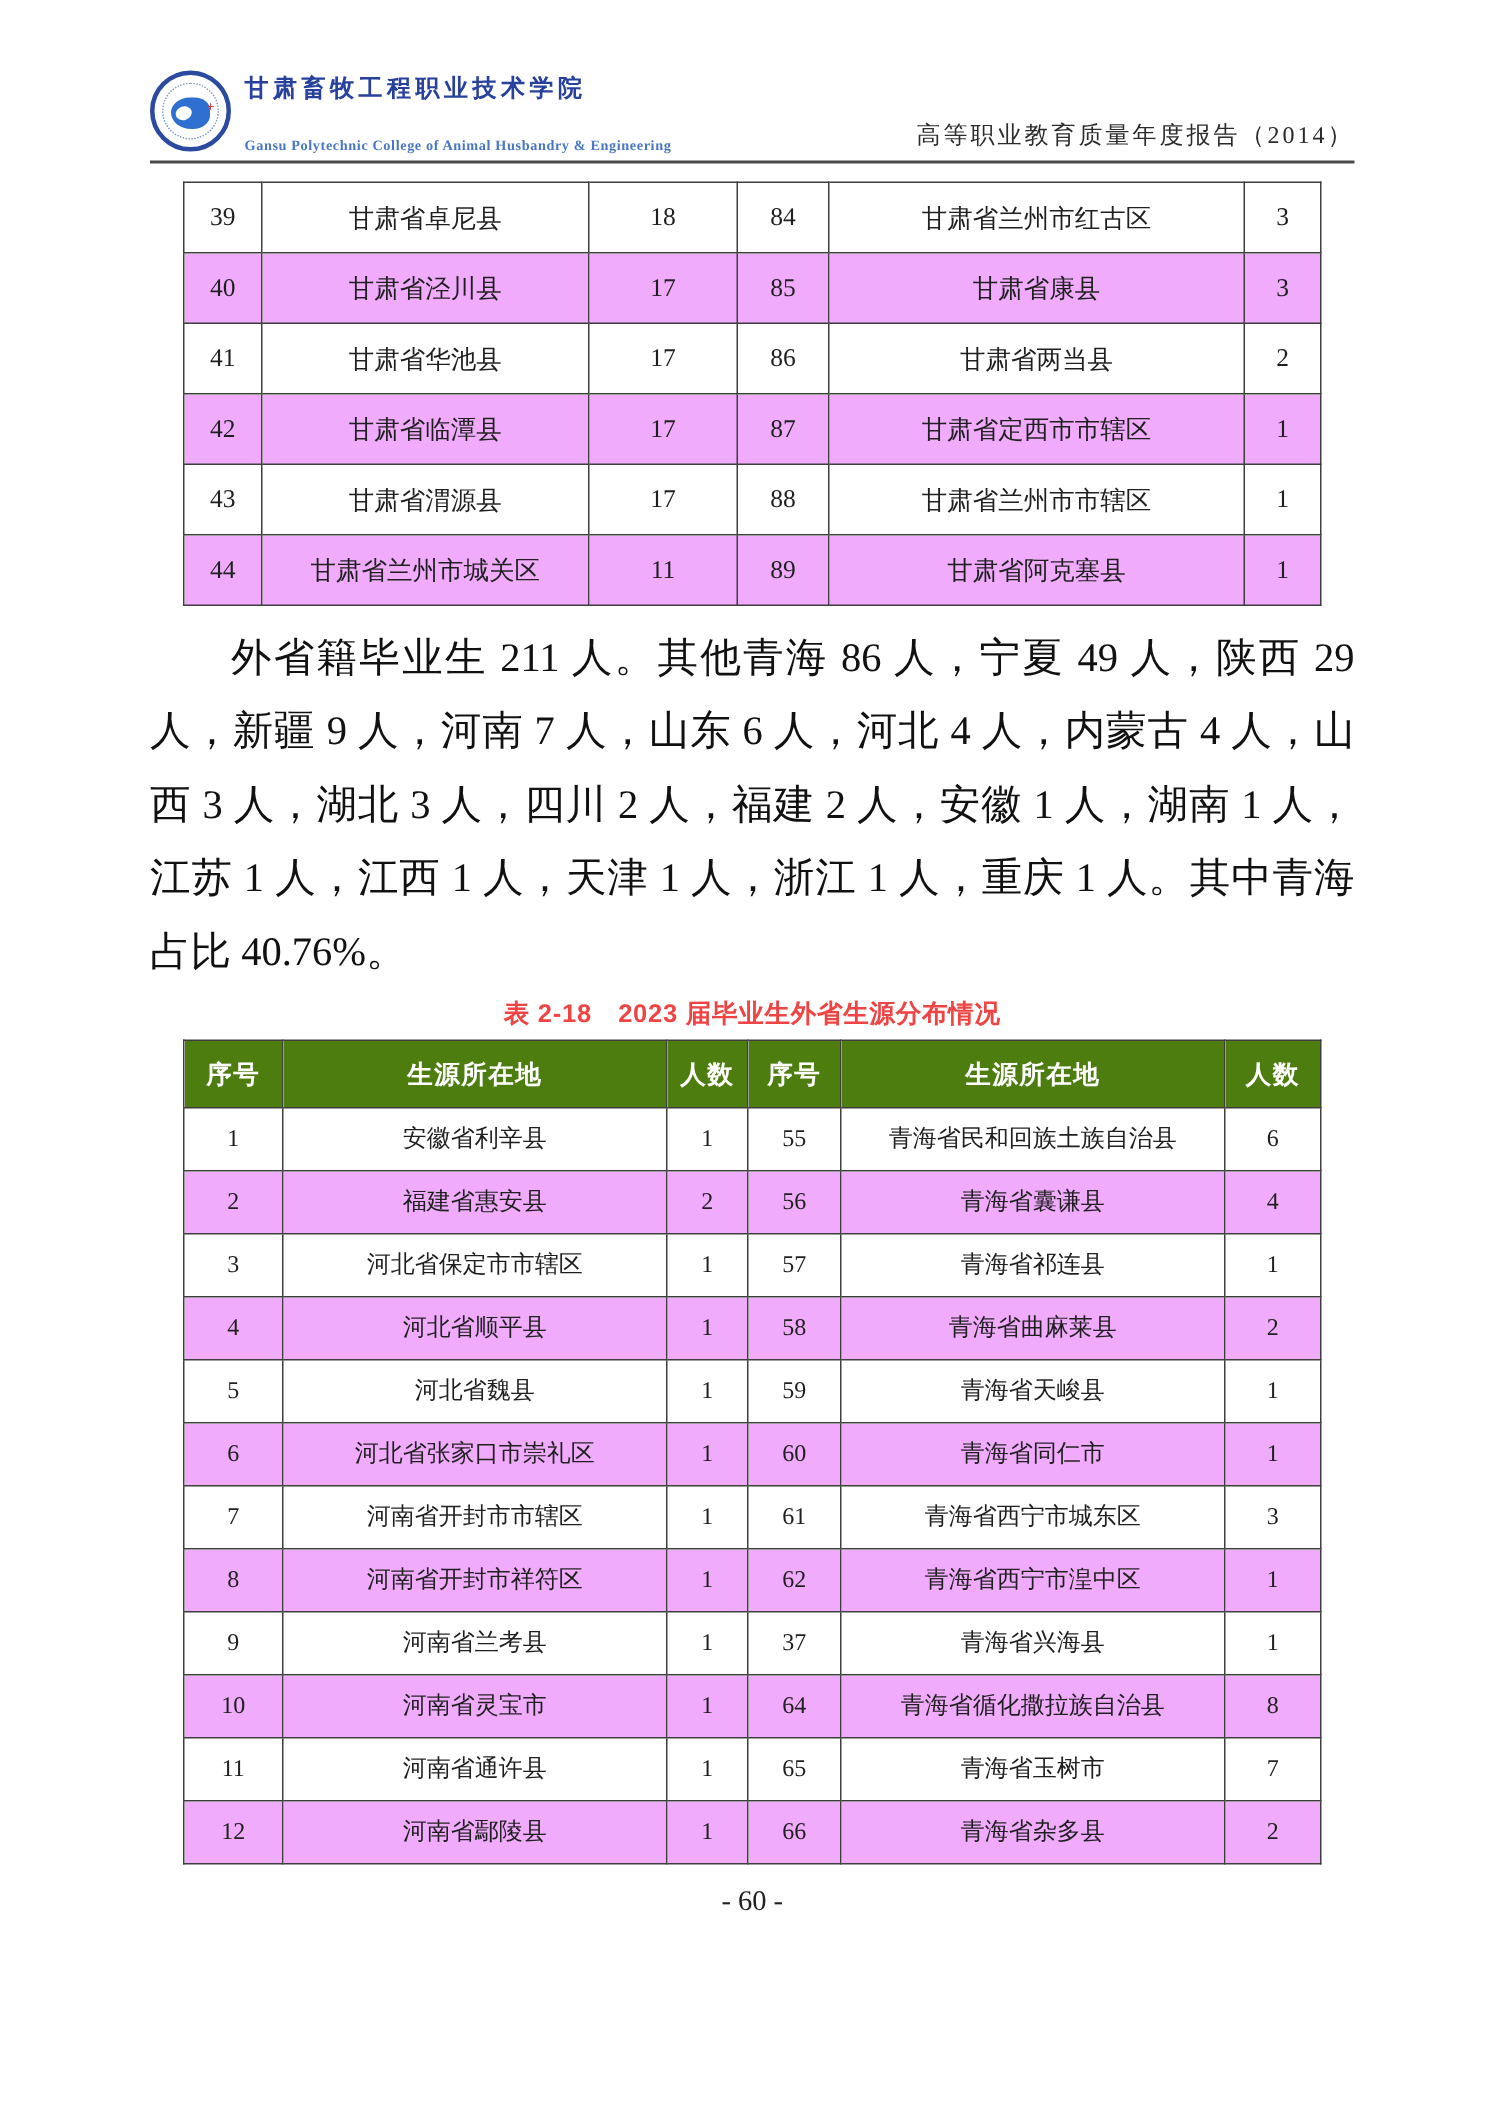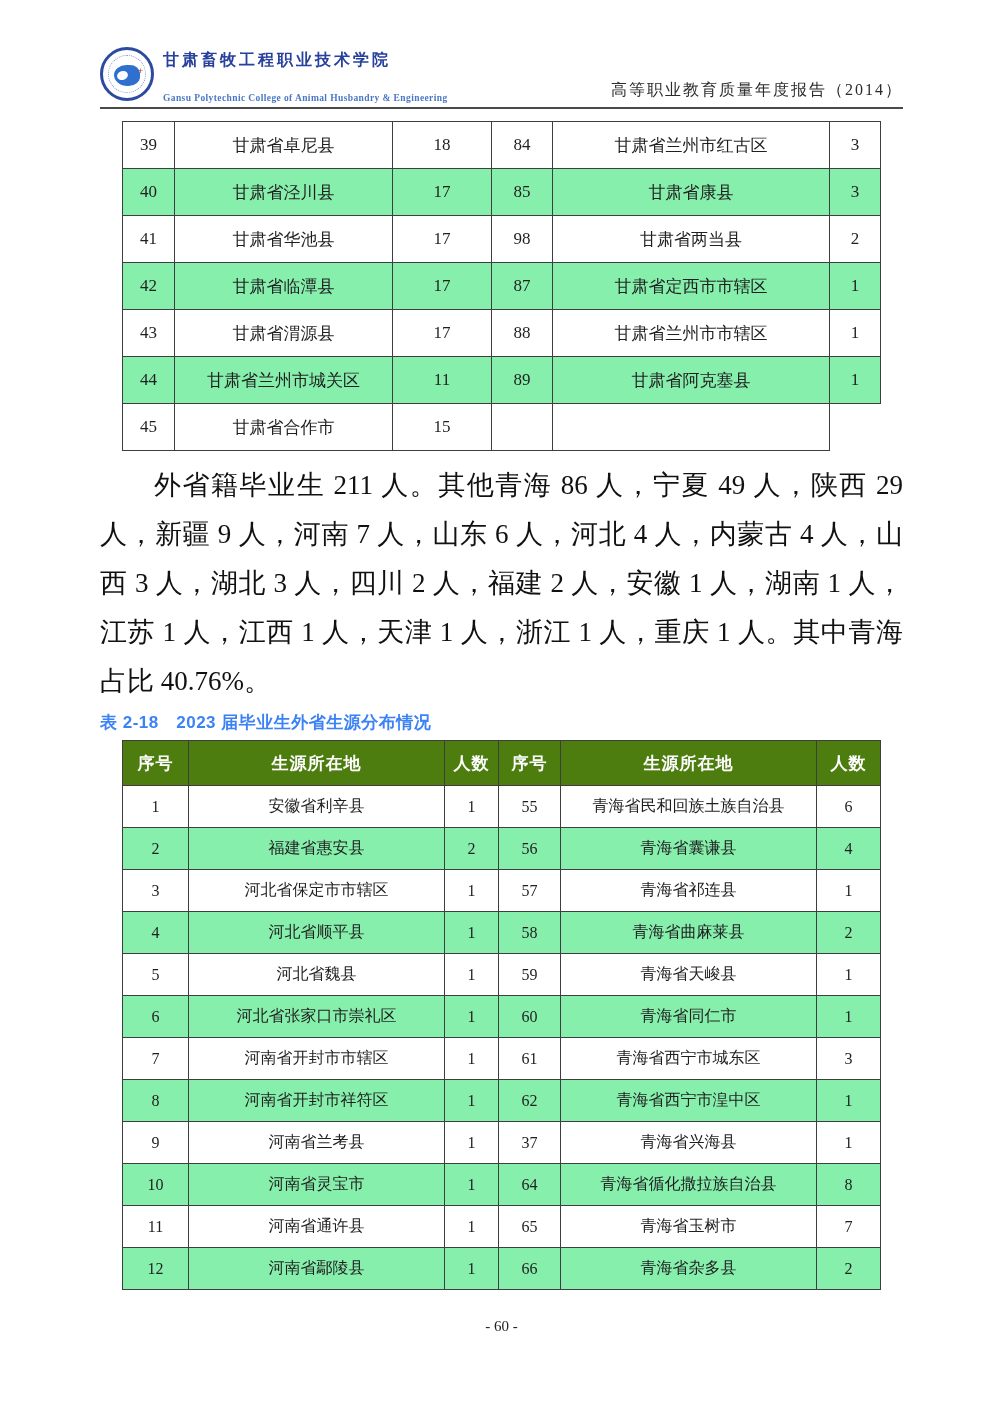--- a/index.html
+++ b/index.html
@@ -56,21 +56,21 @@
   }
 
   
   table { border-collapse:collapse; table-layout:fixed; margin:0 auto;border-radius:17px; }
   td, th {
     border:1px solid #3e3e3e; text-align:center; vertical-align:middle;
     overflow:hidden; white-space:nowrap;
   }
   .t1 { width:758px; margin-top:12px; }
   .t1 td { height:47px; font-size:17px; }
-  tr.striped td, tr.striped th { background:#86efac;margin-top:42px; }
+  tr.striped td, tr.striped th { background:#f0abfc;margin-top:42px; }
   .t1 tr.open-end td:nth-child(4) { border-right:none; }
   .t1 tr.open-end td:nth-child(6) { border-bottom:none; border-right:none; }
 
   .t2 { width:758px; }
   .t2 th {
     height:45px; background:#4d7c0f; color:#ffffff;
     font-family:"Liberation Sans","DejaVu Sans",sans-serif;
     font-size:17px; font-weight:700; letter-spacing:1px;
   }
   .t2 td { height:42px; font-size:16px; }
@@ -78,27 +78,28 @@
   
   .body-paragraph {
     margin-top:10px;
     font-size:27px; line-height:49px;
     text-align:justify; text-indent:2em;
     color:#111;
   }
 
   .table-caption {
     margin-top:4px; margin-bottom:4px;
+    text-align:center;
     font-family:"Liberation Sans","DejaVu Sans",sans-serif;
-    font-weight:700; font-size:17px; color:#3b82f6; line-height:26px;
+    font-weight:700; font-size:17px; color:#ef4444; line-height:26px;
     letter-spacing:.5px;
   }
 
   .page-footer {
-    margin-top:28px; text-align:center; font-size:15px; color:#222;
+    margin-top:14px; text-align:center; font-size:19px; color:#222;
   }
 </style>
 </head>
 <body>
 
 <div class="page">
 
   <div class="page-header">
     <div class="logo-block">
       <div class="emblem">
@@ -139,21 +140,21 @@
           <td>17</td>
           <td>85</td>
           <td>甘肃省康县</td>
           <td>3</td>
         </tr>
 
         <tr>
           <td>41</td>
           <td>甘肃省华池县</td>
           <td>17</td>
-          <td>98</td>
+          <td>86</td>
           <td>甘肃省两当县</td>
           <td>2</td>
         </tr>
 
         <tr class="striped">
           <td>42</td>
           <td>甘肃省临潭县</td>
           <td>17</td>
           <td>87</td>
           <td>甘肃省定西市市辖区</td>
@@ -171,28 +172,20 @@
 
         <tr class="striped">
           <td>44</td>
           <td>甘肃省兰州市城关区</td>
           <td>11</td>
           <td>89</td>
           <td>甘肃省阿克塞县</td>
           <td>1</td>
         </tr>
 
-        <tr class="open-end">
-          <td>45</td>
-          <td>甘肃省合作市</td>
-          <td>15</td>
-          <td></td>
-          <td></td>
-          <td></td>
-        </tr>
       </tbody>
   </table>
 
   <p class="body-paragraph">外省籍毕业生 211 人。其他青海 86 人，宁夏 49 人，陕西 29 人，新疆 9 人，河南 7 人，山东 6 人，河北 4 人，内蒙古 4 人，山西 3 人，湖北 3 人，四川 2 人，福建 2 人，安徽 1 人，湖南 1 人，江苏 1 人，江西 1 人，天津 1 人，浙江 1 人，重庆 1 人。其中青海占比 40.76%。</p>
 
   <div class="table-caption">表 2-18　2023 届毕业生外省生源分布情况</div>
 
   <table class="t2">
     <colgroup>
       <col style="width:66px">

